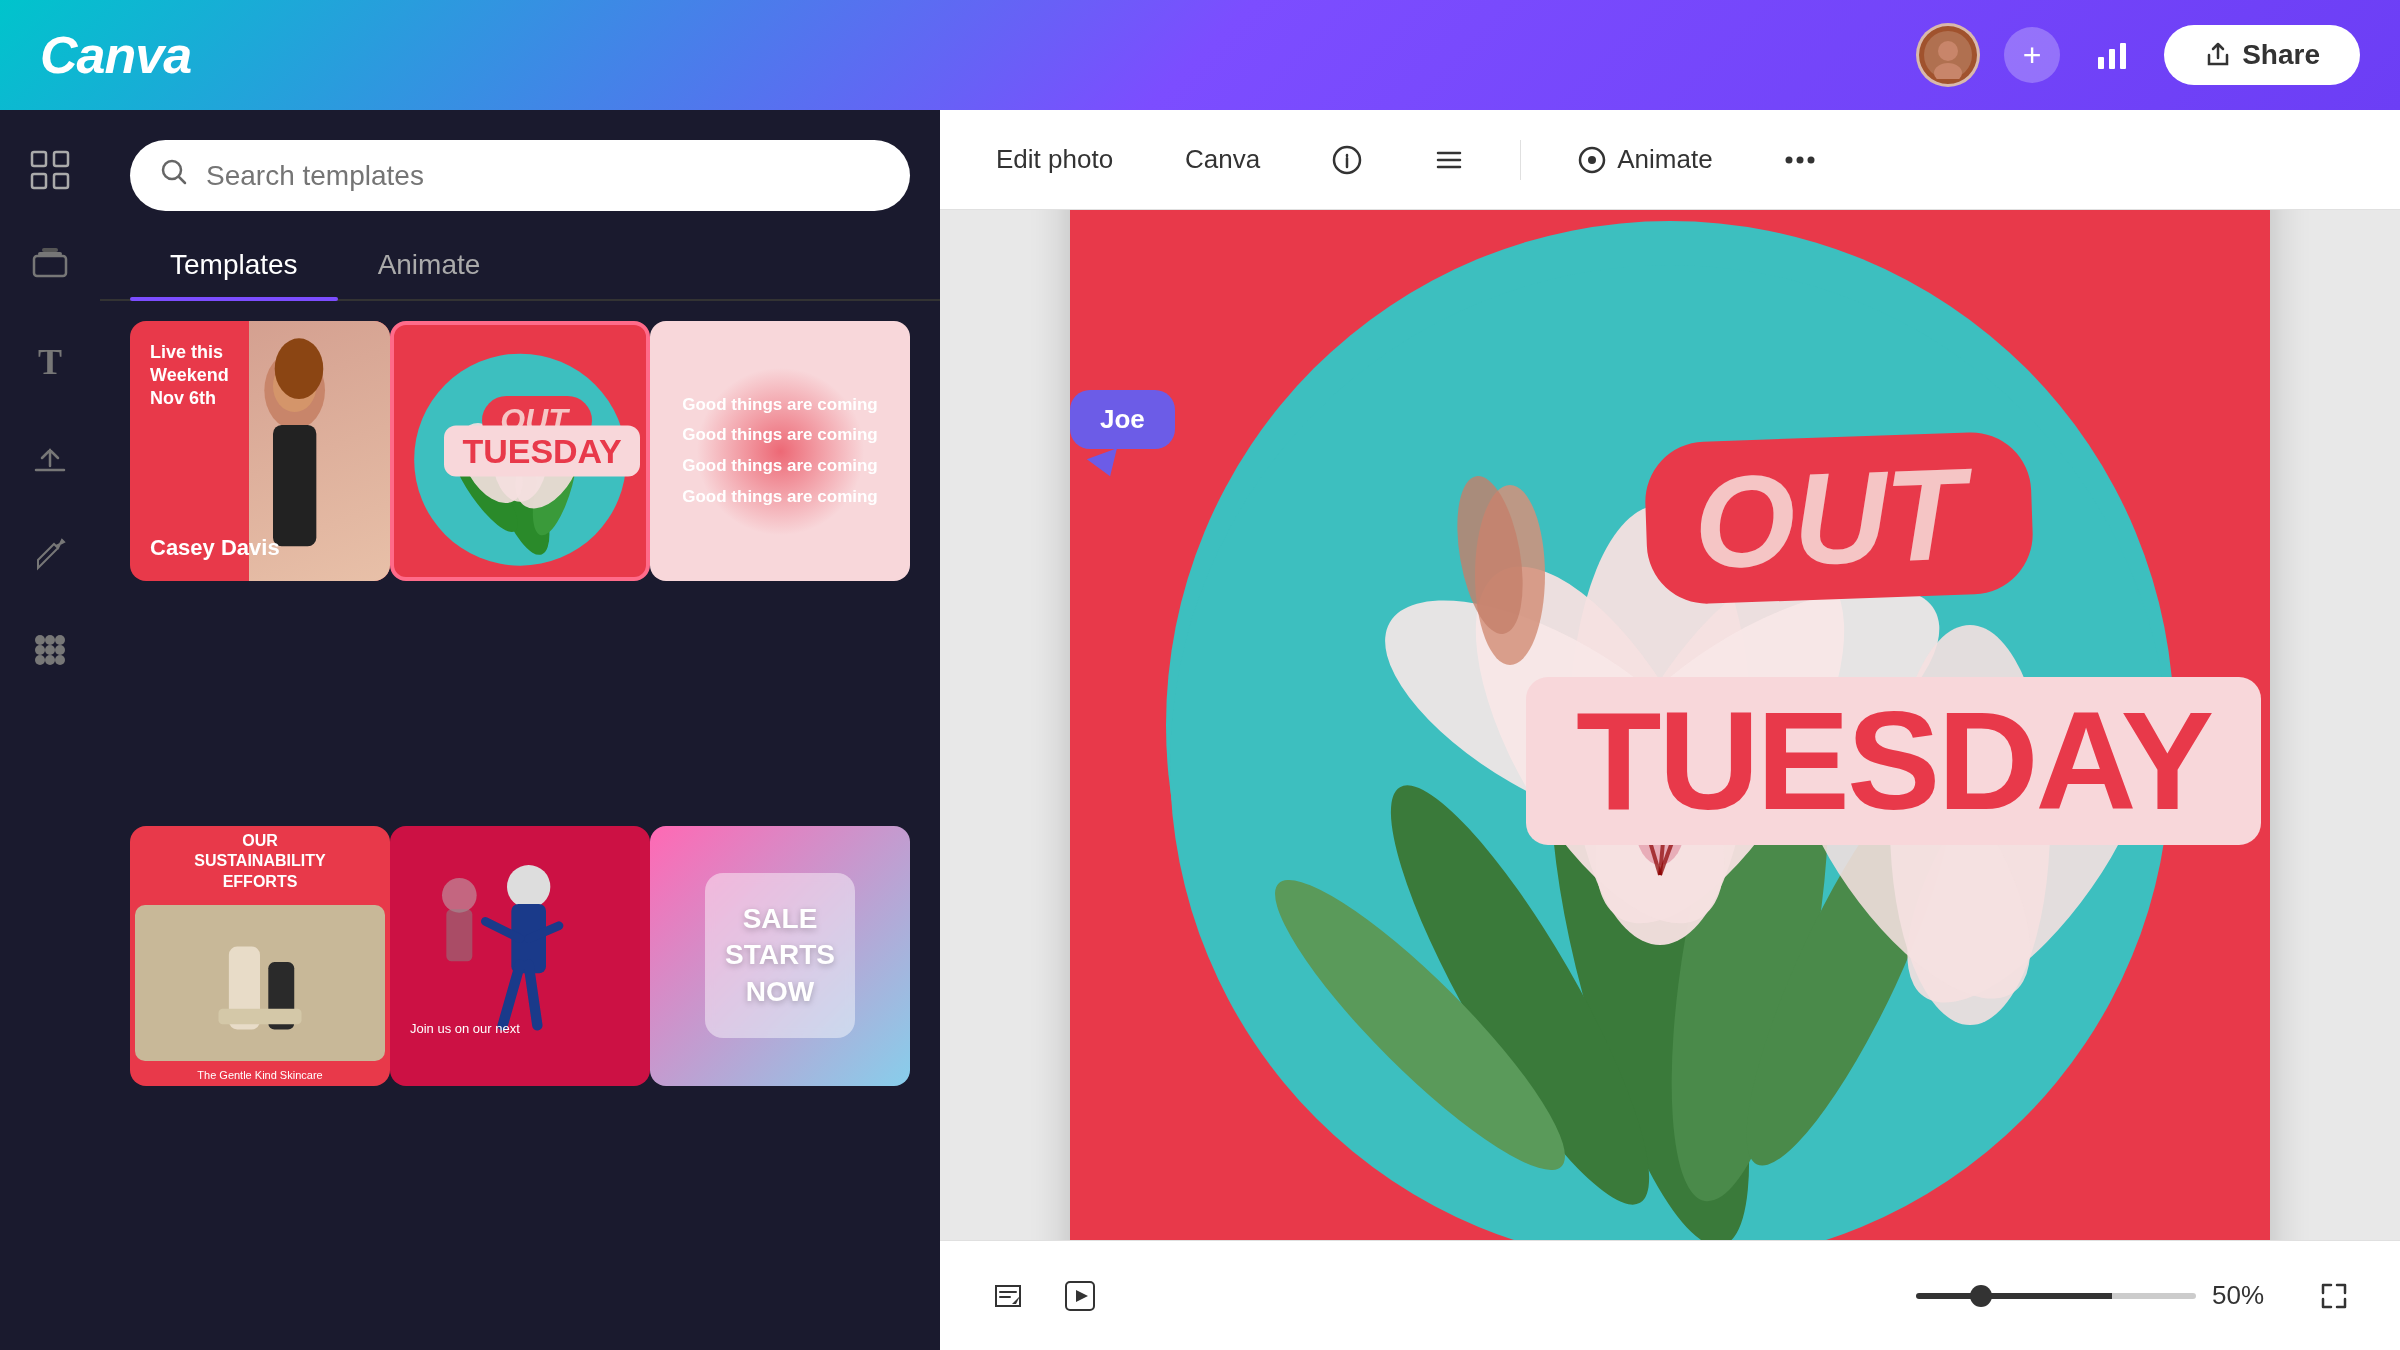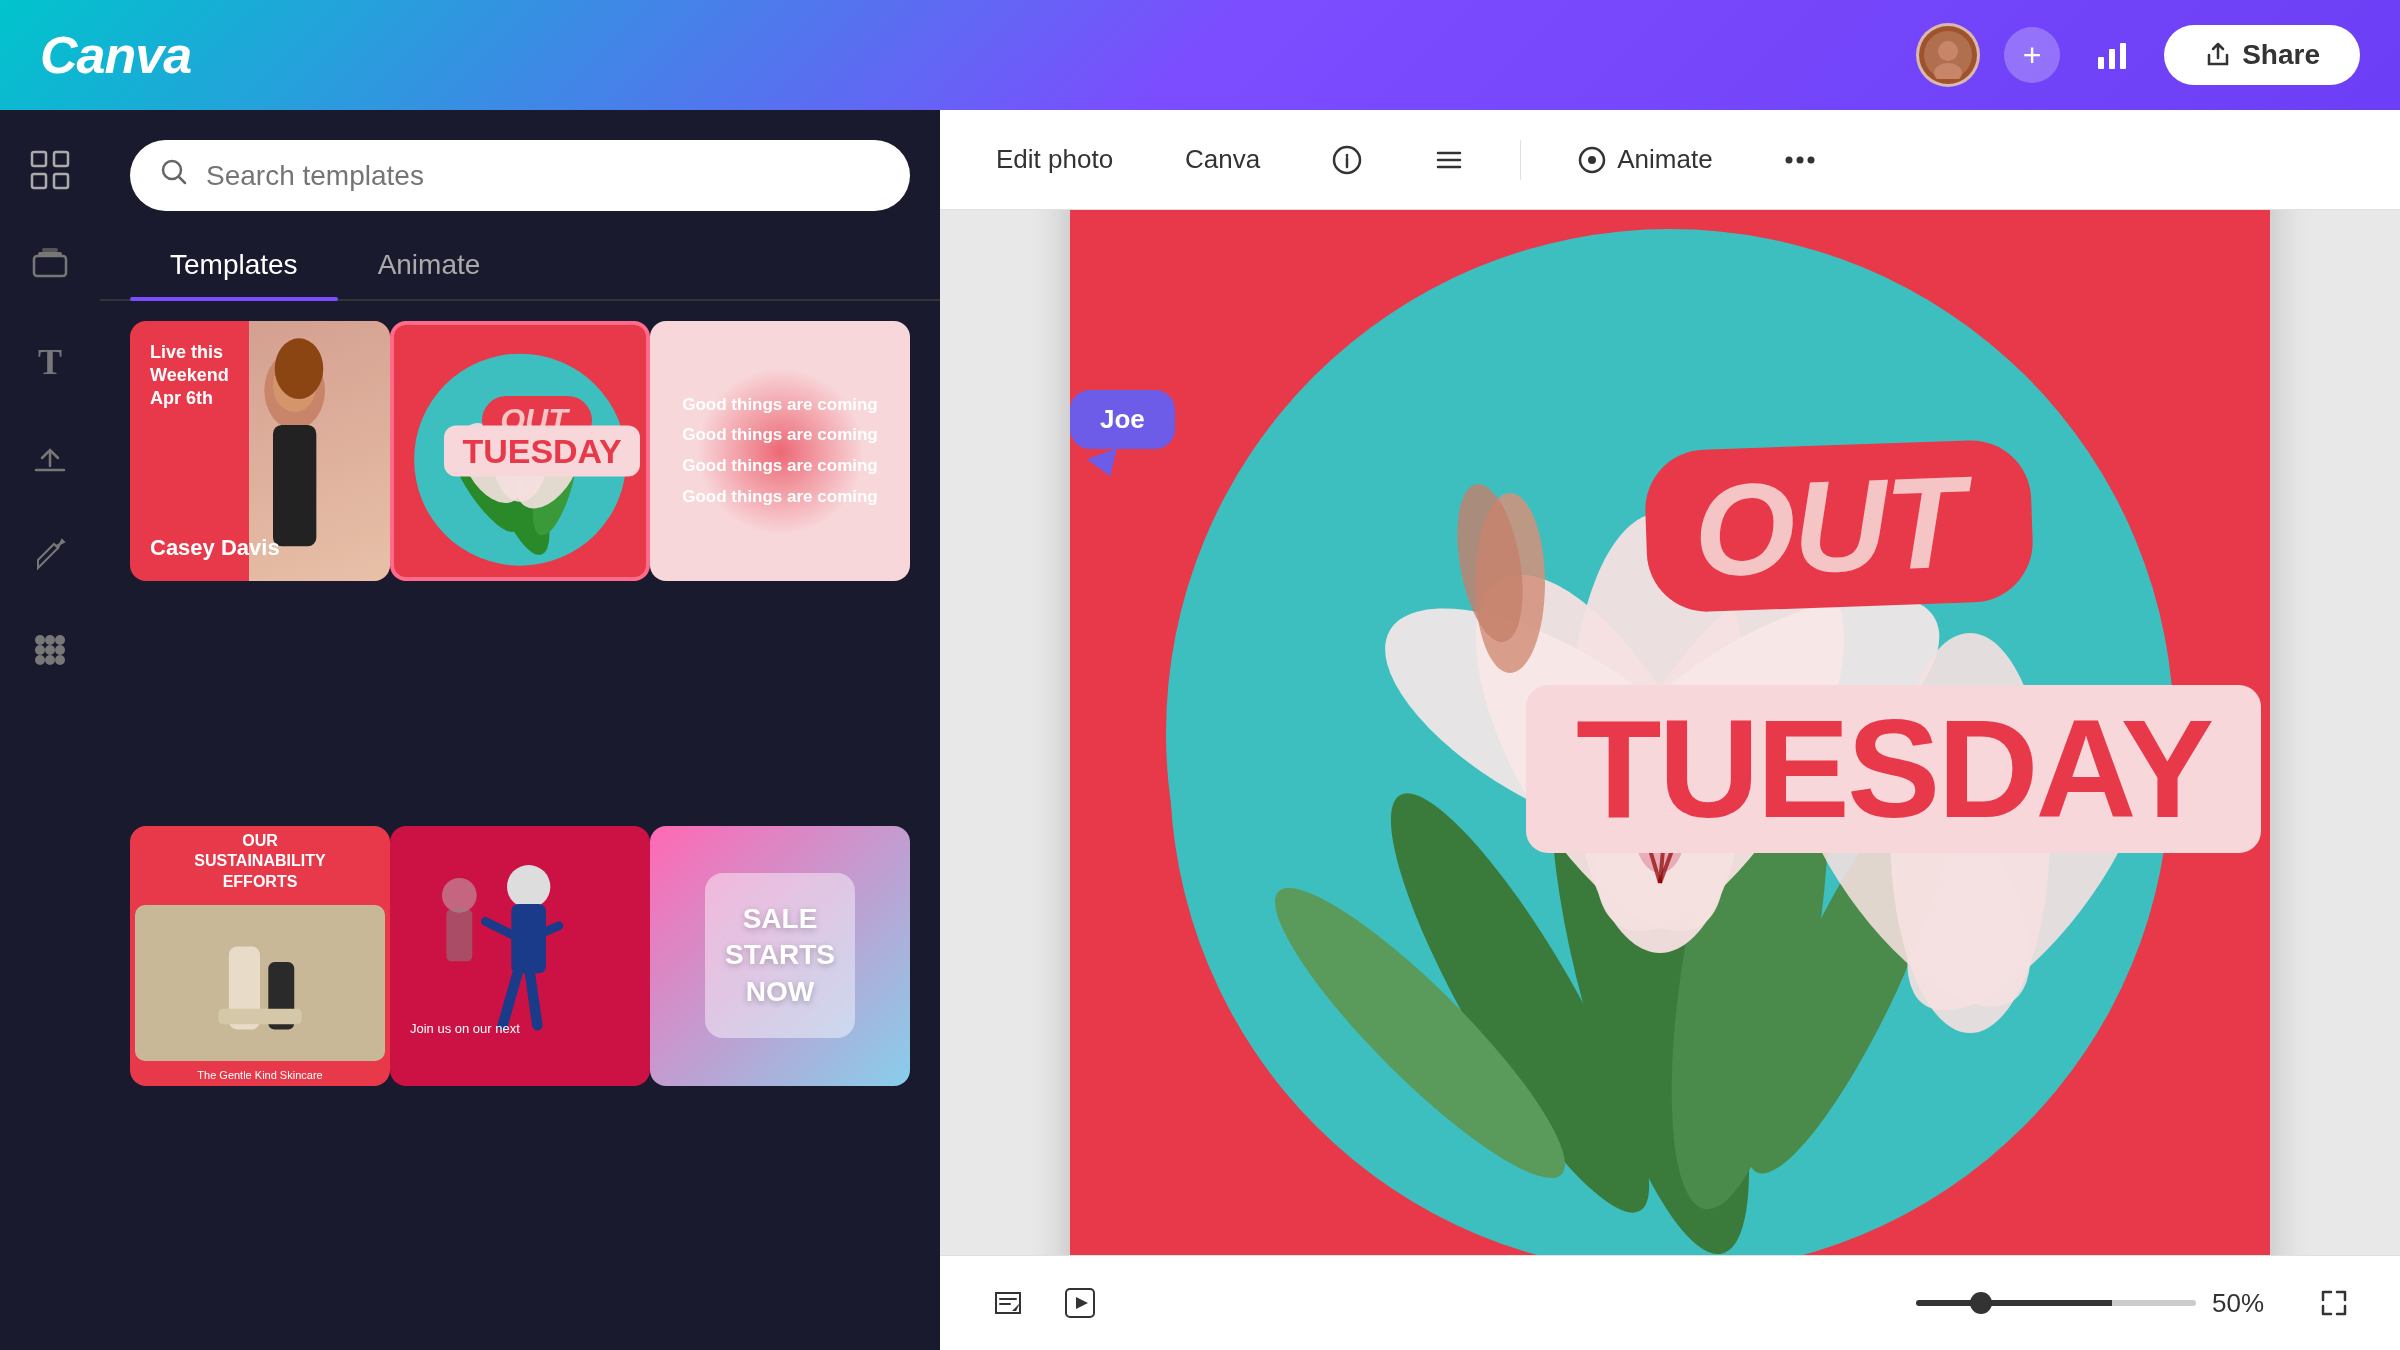--- a/index.html
+++ b/index.html
@@ -251,21 +251,21 @@
       width: 0; height: 0;
       border-left: 16px solid transparent;
       border-right: 16px solid transparent;
       border-top: 24px solid #6c5ce7;
       margin-left: 20px;
       transform: rotate(-20deg);
     }
 
     
     .bottom-bar {
-      height: 95px;
+      height: 110px;
       background: white;
       border-top: 1px solid #e0e0e0;
       display: flex;
       padding: 0 40px;
       gap: 20px;
     }
     .bottom-left-btns {
       display: flex;
       gap: 16px;
       align-items: center;
@@ -411,21 +411,21 @@
     <div class="tabs-row">
       <div class="tab active">Templates</div>
       <div class="tab">Animate</div>
     </div>
 
     <div class="templates-grid">
 
       <div class="template-card" style="background:#e8394a; display:flex; position:relative;">
         <div style="flex:1; padding:20px; z-index:2;">
           <div style="color:white; font-size:18px; font-weight:600; line-height:1.3;">Live this Weekend</div>
-          <div style="color:white; font-size:18px; font-weight:600;">Apr 6th</div>
+          <div style="color:white; font-size:18px; font-weight:600;">Nov 6th</div>
           <div style="color:white; font-size:22px; font-weight:800; position:absolute; bottom:20px; left:20px;">Casey Davis</div>
         </div>
         <div style="width:55%; height:100%; background:linear-gradient(160deg,#d4a090,#e8c0a8); display:flex; align-items:flex-end; justify-content:center; overflow:hidden;">
           <svg width="100%" height="100%" viewBox="0 0 200 300" fill="none" style="position:absolute; right:0; top:0;">
 
             <ellipse cx="140" cy="80" rx="35" ry="45" fill="#c8856a"></ellipse>
             <rect x="115" y="120" width="50" height="140" rx="10" fill="#222"></rect>
             <ellipse cx="140" cy="75" rx="25" ry="30" fill="#d4956a"></ellipse>
 
             <ellipse cx="145" cy="55" rx="28" ry="35" fill="#8B4513"></ellipse>

